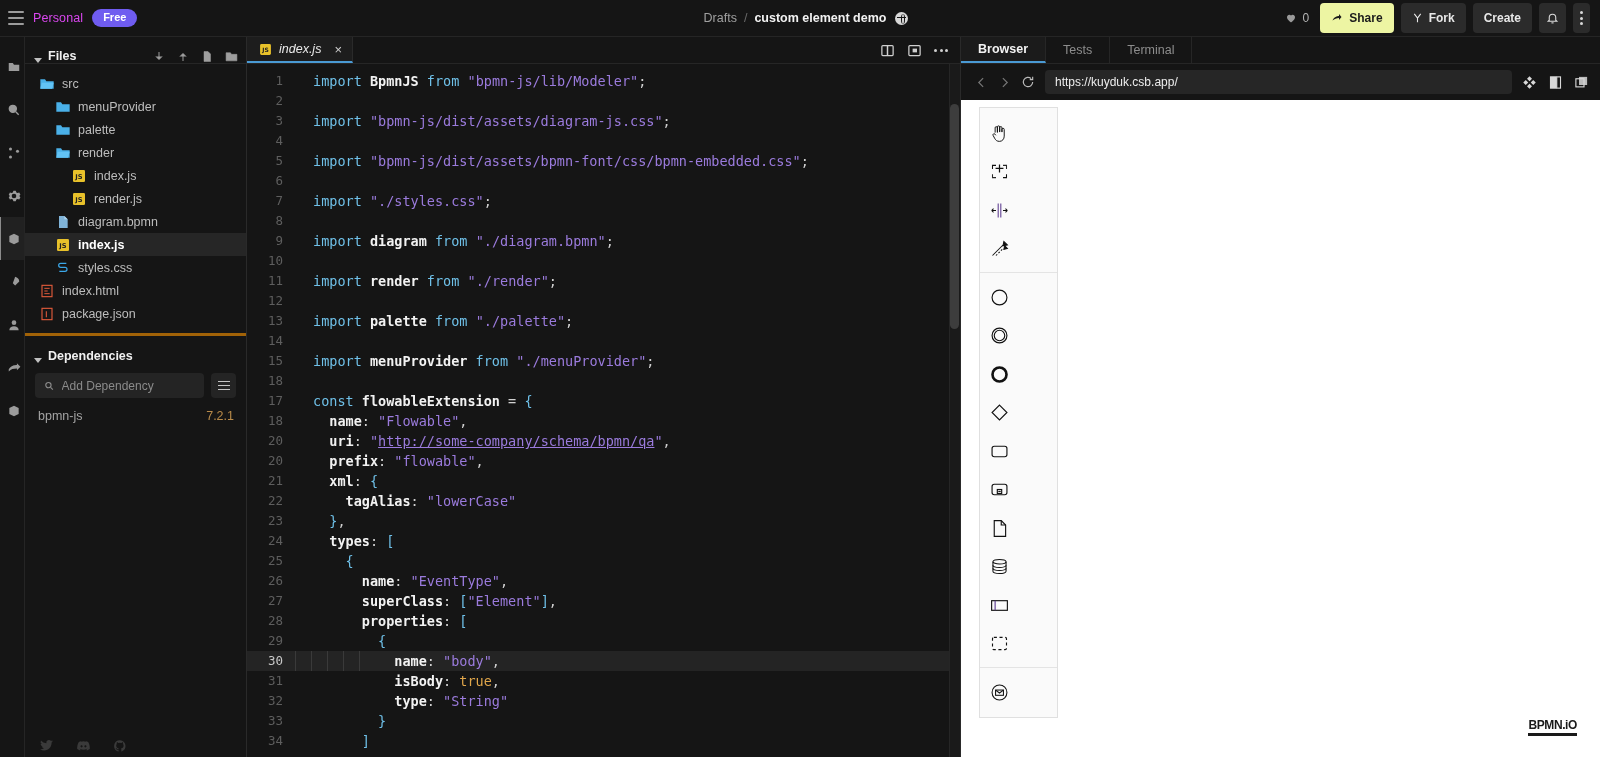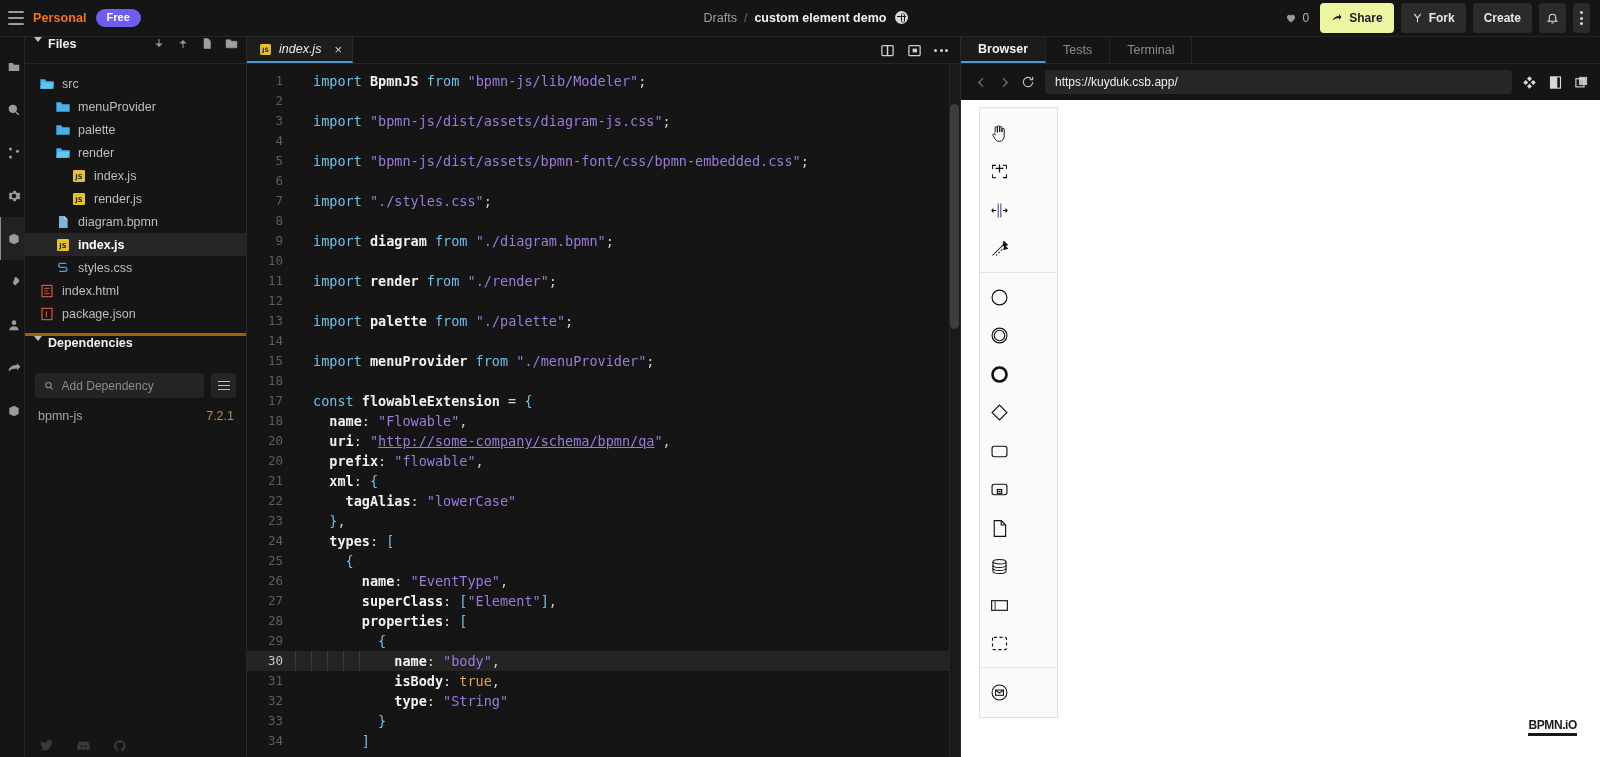--- a/index.html
+++ b/index.html
@@ -14,28 +14,28 @@
   
   .topbar {
     height: 37px; flex: 0 0 37px; background: #151515;
     display: flex; align-items: center; position: relative;
     border-bottom: 1px solid #252525;
   }
   .tb-left { display: flex; align-items: center; gap: 9px; padding-left: 8px; }
   .hamburger { width: 16px; height: 14px; display: flex; flex-direction: column;
     justify-content: space-between; opacity: .75; }
   .hamburger i { display: block; height: 2px; background: #c8c8c8; border-radius: 1px; }
-  .personal { color: #f97316; font-size: 12.5px; font-weight: 700; letter-spacing: .1px; }
+  .personal { color: #d946ef; font-size: 12.5px; font-weight: 400; letter-spacing: .1px; }
   .pill-free {
     background: #6f5cf0; color: #fff; font-size: 11px; font-weight: 700;
     border-radius: 11px; padding: 3px 11px 4px; line-height: 1;
   }
   .tb-center {
     position: absolute; left: 12px; right: 0; margin: 0 auto;
-    display: flex; align-items: flex-start; justify-content: center; gap: 7px;
+    display: flex; align-items: flex-end; justify-content: center; gap: 7px;
     pointer-events: none;
   }
   .tb-center > * { pointer-events: auto; }
   .crumb-drafts { color: #a0a0a0; font-size: 12.5px; }
   .crumb-sep { color: #6a6a6a; font-size: 12.5px; }
   .crumb-title { color: #f2f2f2; font-size: 12.5px; font-weight: 700; }
   .globe {
     width: 13px; height: 13px; border-radius: 50%; background: #d8d8d8;
     position: relative; margin-left: 2px; display:inline-block;
   }
@@ -79,21 +79,21 @@
   }
   .rail-item.active { background:#212121; }
   .rail-item svg { fill:#9b9b9b; }
 
   
   .sidebar {
     width: 222px; flex: 0 0 222px; background: #151515; border-right: 1px solid #2a2a2a;
     display: flex; flex-direction: column; min-height: 0;
   }
   .panel-head {
-    height: 27px; display: flex; align-items: flex-start; padding: 0 8px 0 9px;
+    height: 27px; display: flex; align-items: flex-end; padding: 0 8px 0 9px;
     border-bottom: 1px solid #262626; gap: 6px;
   }
   .caret { width: 0; height: 0; border-left: 4.5px solid transparent; border-right: 4.5px solid transparent;
     border-top: 5px solid #c0c0c0; cursor: pointer; }
   .panel-title { color: #f0f0f0; font-size: 12.5px; font-weight: 700; }
   .panel-head-actions { margin-left: auto; display: flex; align-items: center; gap: 12px; }
   .panel-head-actions svg { display:block; fill:#9e9e9e; stroke:#9e9e9e; cursor:pointer; }
 
   .tree { padding: 8px 0 4px; }
   .row {

